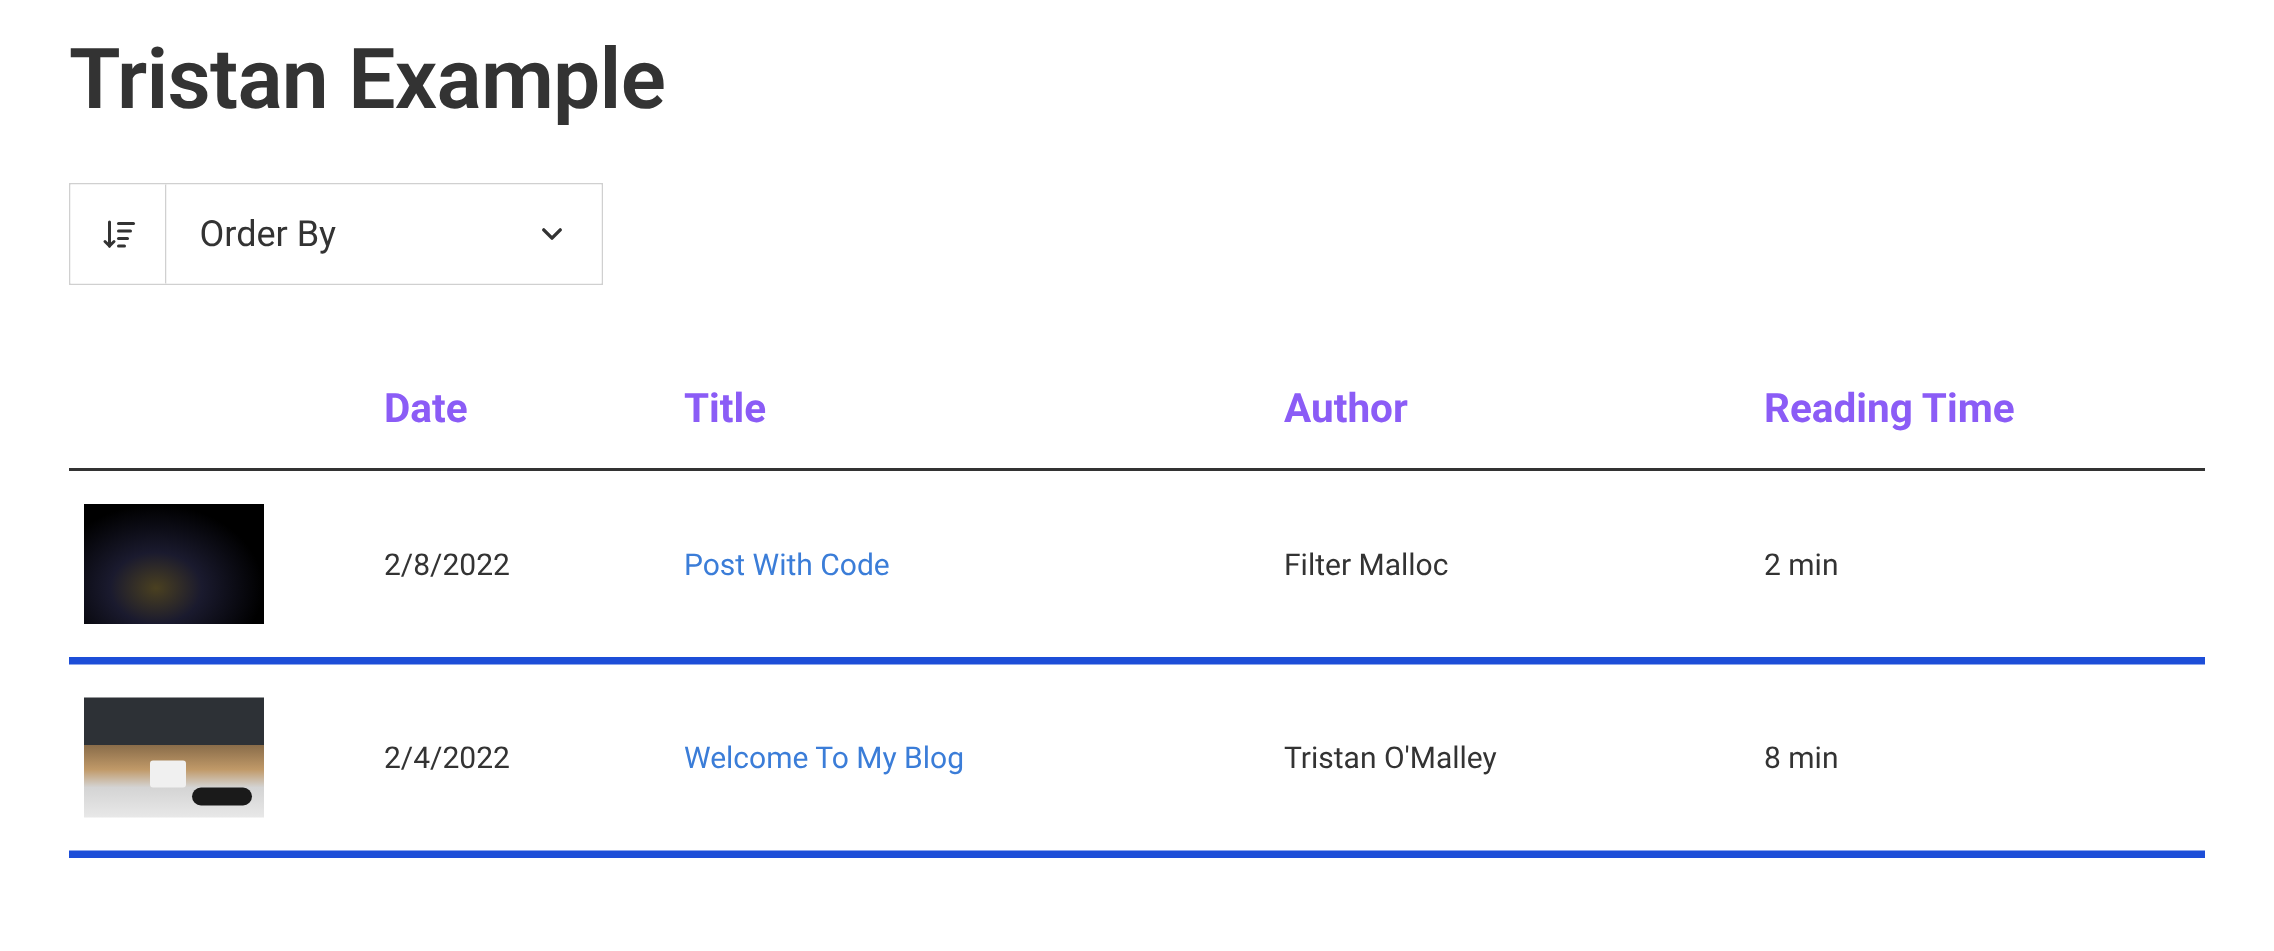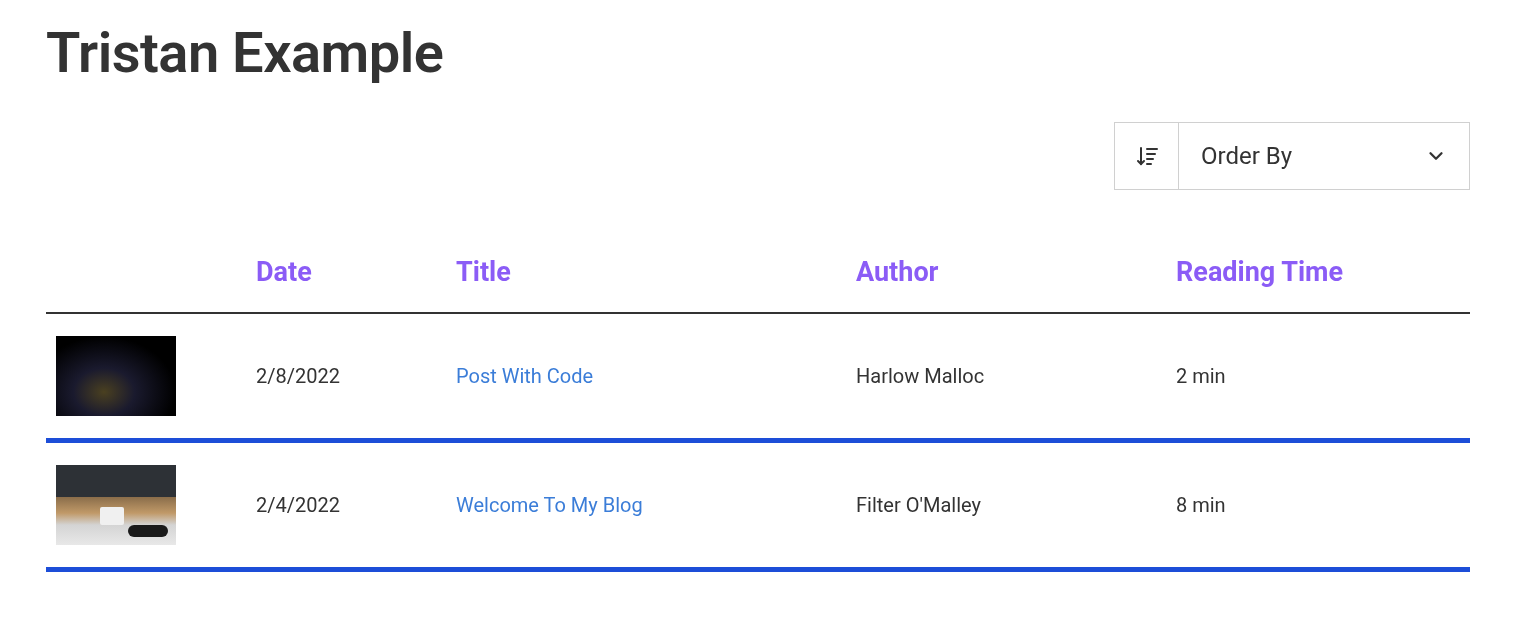--- a/index.html
+++ b/index.html
@@ -15,21 +15,21 @@
     }
     .page-title {
       font-size: 56px;
       font-weight: 600;
       color: #333333;
       margin-bottom: 36px;
       letter-spacing: -0.5px;
     }
     .toolbar {
       display: flex;
-      justify-content: flex-end;
+      justify-content: space-between;
       align-items: center;
       margin-bottom: 48px;
     }
     .order-group {
       display: flex;
       border: 1px solid #d0d0d0;
     }
     .sort-icon-box {
       width: 64px;
       height: 66px;
@@ -185,26 +185,26 @@
       <th class="col-reading">Reading Time</th>
     </tr>
   </thead>
   <tbody id="table-body">
   <tr>
         <td>
           <div class="thumb thumb-night"></div>
         </td>
         <td>2/8/2022</td>
         <td><a class="link">Post With Code</a></td>
-        <td>Harlow Malloc</td>
+        <td>Filter Malloc</td>
         <td>2 min</td>
       </tr>
       <tr>
         <td>
           <div class="thumb thumb-desk"></div>
         </td>
         <td>2/4/2022</td>
         <td><a class="link">Welcome To My Blog</a></td>
-        <td>Filter O'Malley</td>
+        <td>Tristan O'Malley</td>
         <td>8 min</td>
       </tr>
     </tbody>
 </table>
 
 </body></html>

